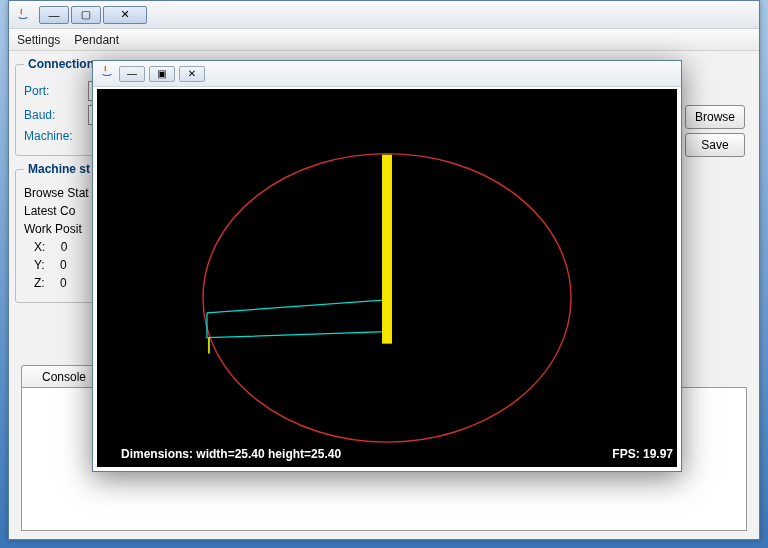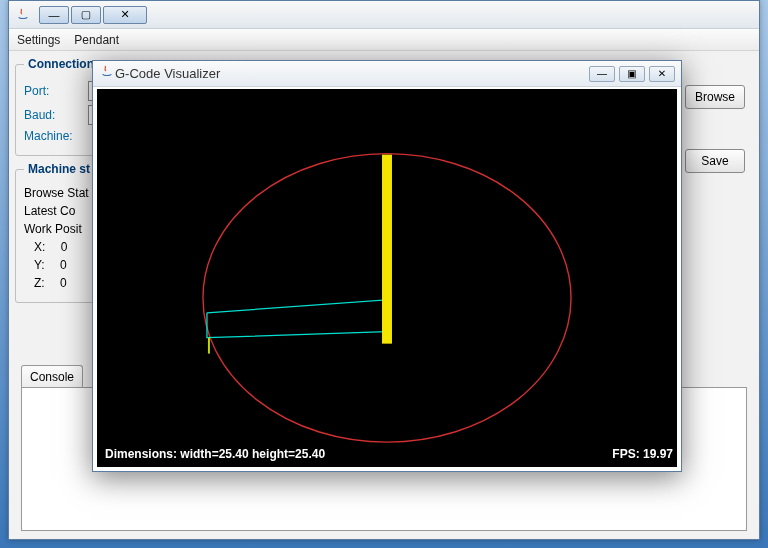--- a/index.html
+++ b/index.html
@@ -20,36 +20,36 @@
   .body-area { position: absolute; left: 0; top: 50px; right: 0; bottom: 0; background: #f2f2f2; padding: 6px; }
 
   fieldset.panel { border: 1px solid #bfbfbf; border-radius: 3px; padding: 6px 8px 8px 8px; margin-bottom: 6px; background: #f2f2f2; }
   fieldset.panel legend { color: #003c74; font-weight: bold; padding: 0 4px; margin-top: 18px; }
   .row { display: flex; align-items: center; gap: 6px; margin: 4px 0; }
   .label { color: #0369a1; width: 58px; }
   input.field, select.field { border: 1px solid #888; background: #fff; height: 20px; padding: 1px 3px; }
   .coord { margin-left: 10px; }
 
   .browse-btn, .save-btn { position: absolute; right: 14px; height: 24px; width: 60px; background: linear-gradient(to bottom, #fefefe, #e5e5e5); border: 1px solid #8a8a8a; border-radius: 3px; }
-  .browse-btn { top: 84px; }
-  .save-btn { top: 148px; }
+  .browse-btn { top: 104px; }
+  .save-btn { top: 132px; }
 
   .tabbar { position: absolute; left: 12px; top: 314px; display: flex; }
-  .tab { border: 1px solid #9a9a9a; border-bottom: none; background: linear-gradient(to bottom,#fcfcfc,#ececec); padding: 4px 8px; border-radius: 3px 3px 0 0; margin-right: 2px; }
+  .tab { border: 1px solid #9a9a9a; border-bottom: none; background: linear-gradient(to bottom,#fcfcfc,#ececec); padding: 4px 20px; border-radius: 3px 3px 0 0; margin-right: 2px; }
   .tabcontent { position: absolute; left: 12px; right: 12px; top: 336px; bottom: 8px; border: 1px solid #9a9a9a; background: #fff; }
 
   
   .sub-window { position: absolute; left: 92px; top: 60px; width: 590px; height: 412px; background: #fff; border: 1px solid #5a7ca0; box-shadow: 0 6px 28px rgba(0,0,0,0.5); }
   .sub-titlebar { height: 26px; background: linear-gradient(to bottom, #fafafa, #e6ecf2); border-bottom: 1px solid #cbd3db; display: flex; align-items: center; padding: 0 6px; }
   .sub-titlebar .title-text { flex: 1; color: #333; font-size: 13px; }
   .sub-win-btn { width: 26px; height: 16px; border: 1px solid #96a8bc; background: linear-gradient(to bottom,#f2f6fa,#d6e2ee); margin-left: 4px; display:flex;align-items:center;justify-content:center;font-size:10px;border-radius:2px; }
 
   .viz-canvas { position: absolute; left: 4px; top: 28px; right: 4px; bottom: 4px; background: #000; }
   .viz-text { position: absolute; color: #fff; font-weight: bold; font-size: 12px; }
-  .viz-dim { left: 8px; bottom: 6px; }
+  .viz-dim { left: 24px; bottom: 6px; }
   .viz-fps { right: 4px; bottom: 6px; }
 
   svg.java-icon-svg { width:16px; height:16px; }
 </style>
 </head>
 <body>
 
 <div class="main-window">
   <div class="titlebar">
     <span class="java-icon">
@@ -114,21 +114,20 @@
 </div>
 
 <div class="sub-window">
   <div class="sub-titlebar">
     <span class="java-icon">
       <svg class="java-icon-svg" viewBox="0 0 16 16">
           <path d="M4 10c0 2 8 2 8 0" stroke="#3b6fb0" stroke-width="1.2" fill="none"></path>
           <path d="M6 2c2 2-2 3 1 5" stroke="#d9502a" stroke-width="1.2" fill="none"></path>
         </svg>
     </span>
-    <span class="title-text">G-Code Visualizer</span>
     <div class="sub-win-btn">—</div>
     <div class="sub-win-btn">▣</div>
     <div class="sub-win-btn">✕</div>
   </div>
   <div class="viz-canvas">
     <svg width="100%" height="100%" viewBox="0 0 582 380">
       <ellipse cx="291" cy="210" rx="185" ry="145" stroke="#d03030" stroke-width="1.4" fill="none"></ellipse>
       <polyline points="110,225 290,212 290,244 110,250 110,225" stroke="#00e0d0" stroke-width="1.3" fill="none"></polyline>
       <line x1="112" y1="250" x2="112" y2="266" stroke="#c2d600" stroke-width="2"></line>
       <rect x="286" y="66" width="10" height="190" fill="#f5e600"></rect>

